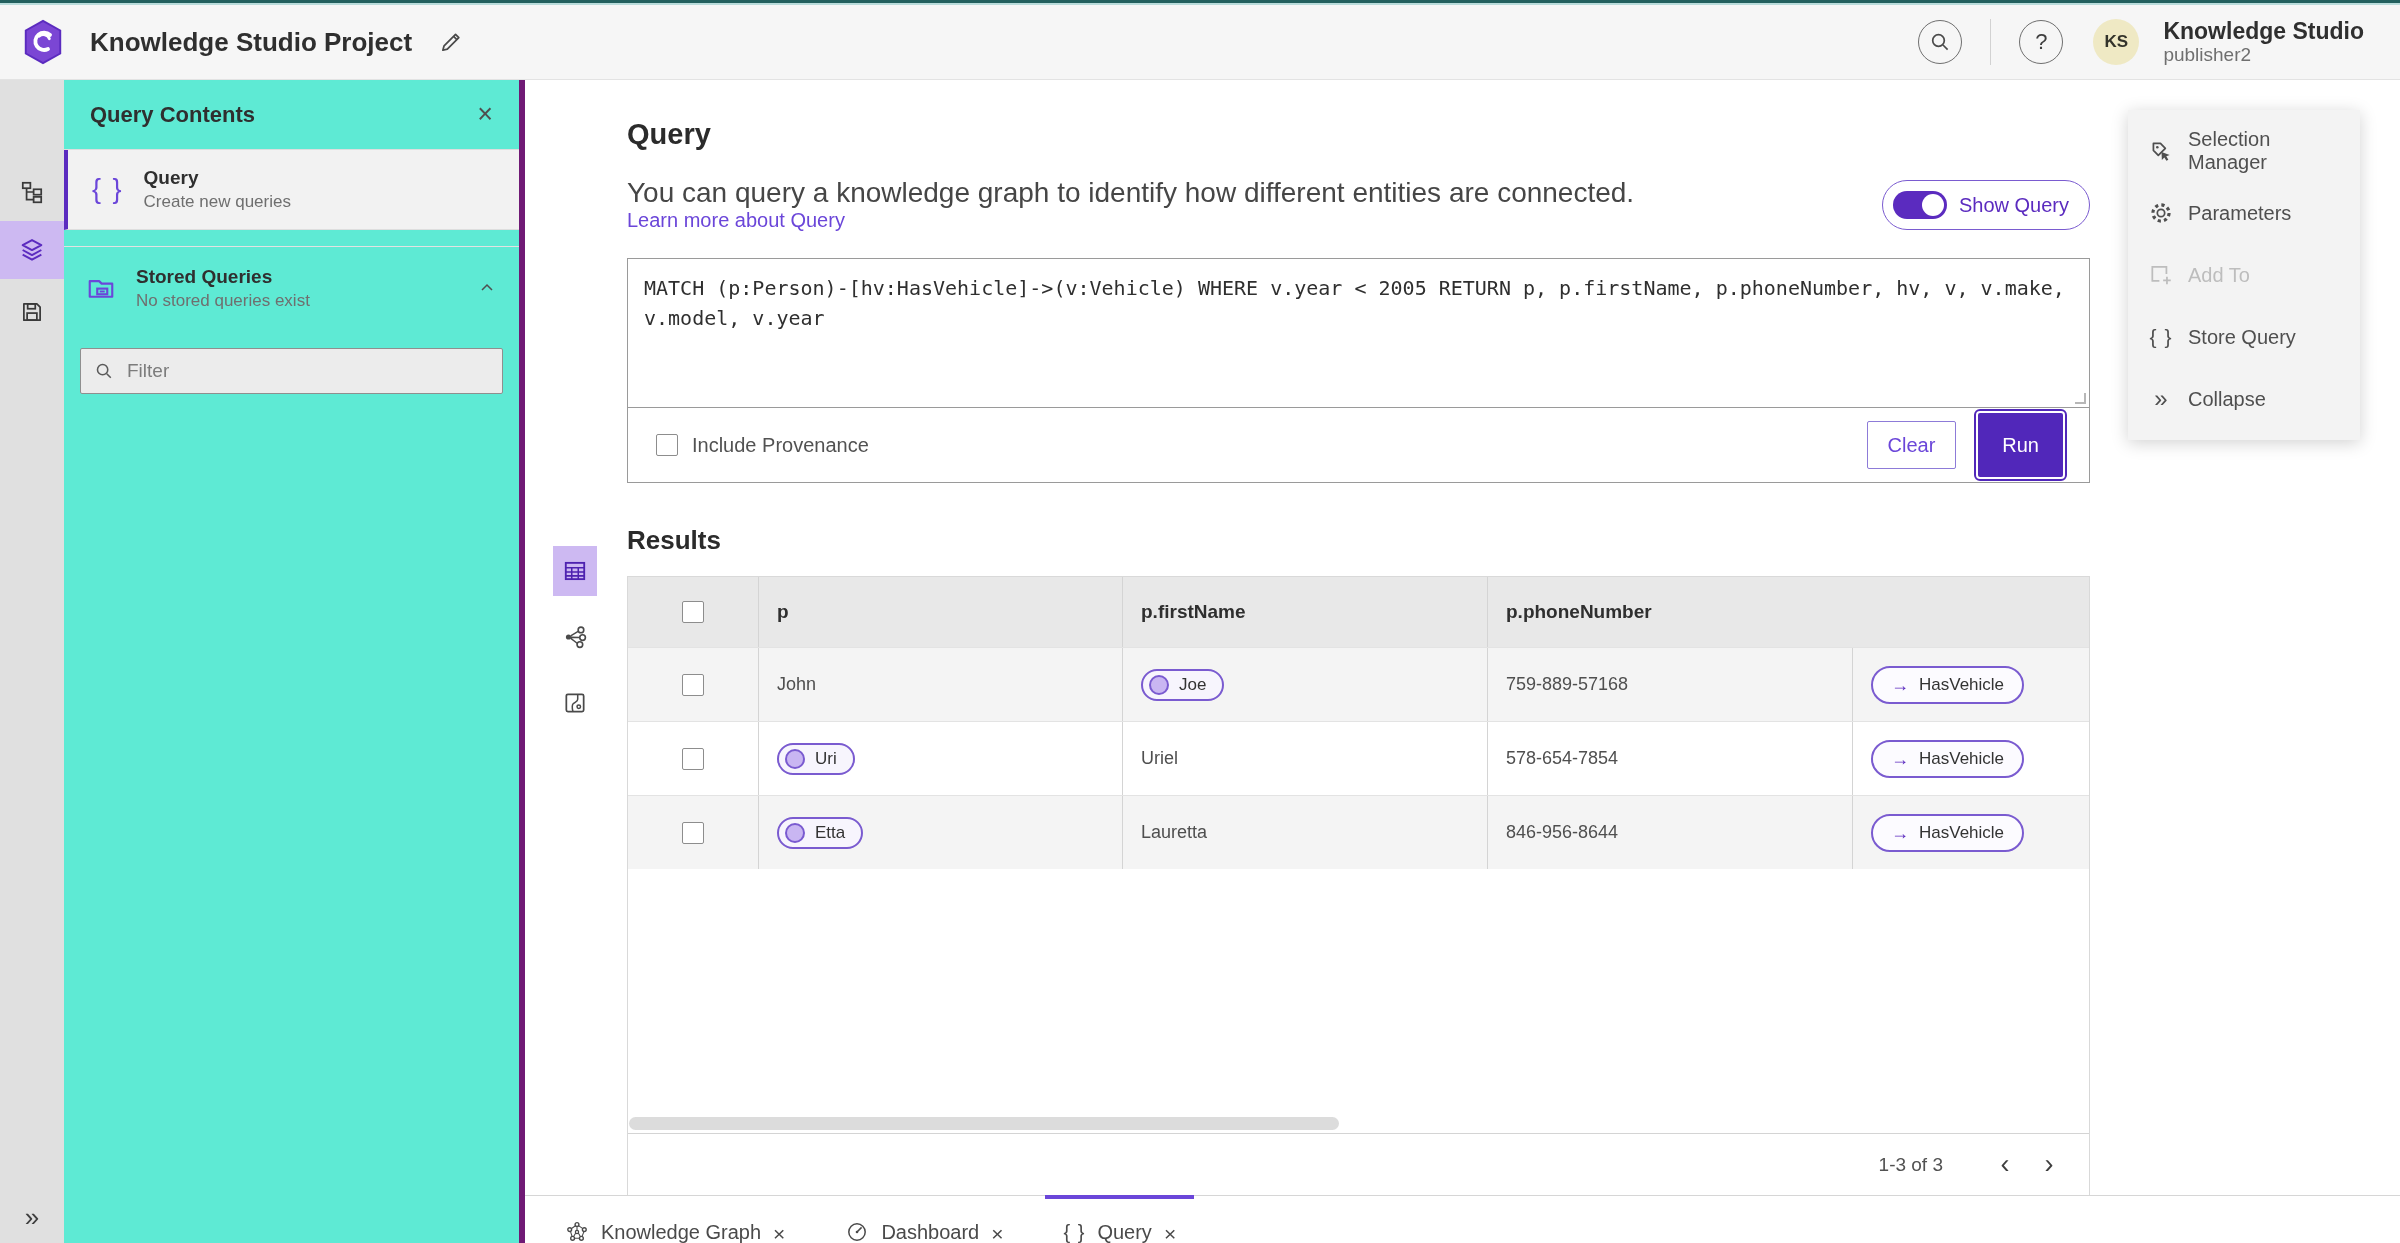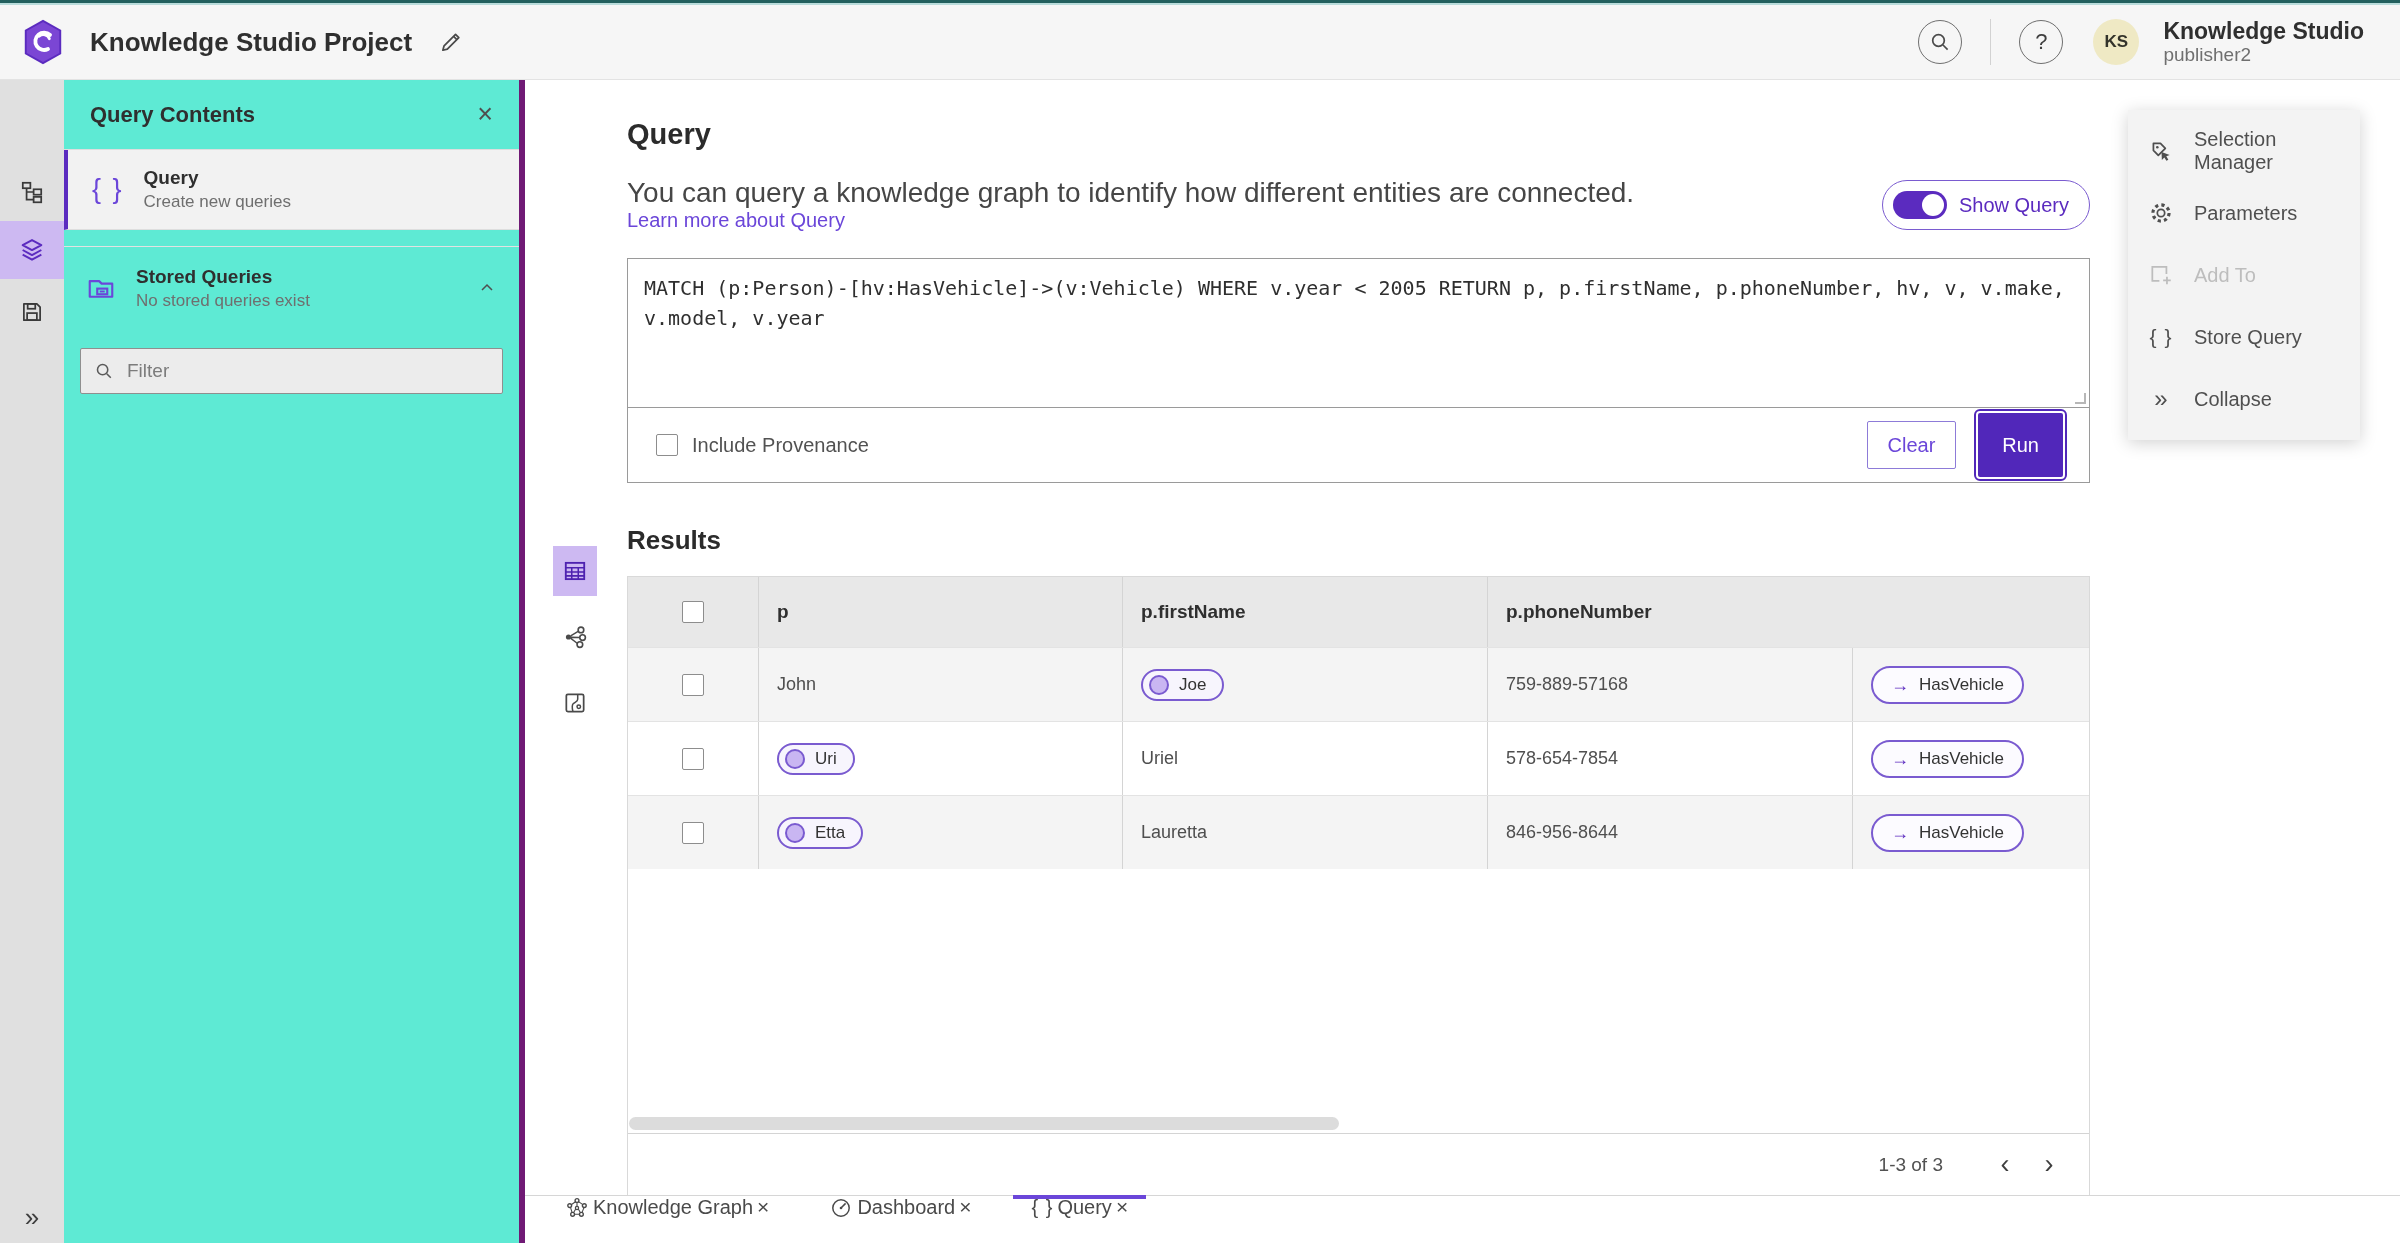--- a/index.html
+++ b/index.html
@@ -116,31 +116,31 @@
   
   .mini-toolbar { position:absolute; left:28px; top:466px; width:44px;
     display:flex; flex-direction:column; align-items:center; }
   .mini-btn { width:44px; height:50px; display:flex; align-items:center; justify-content:center;
     color:#4a4a4a; margin-bottom:16px; }
   .mini-btn.active { background:#cdb9f2; color:#4e22b0; }
 
   
   .tools-panel { position:absolute; top:30px; right:40px; width:232px; background:#f3f3f3;
     box-shadow:0 3px 16px rgba(0,0,0,.18); padding:10px 0; }
-  .tool-item { height:62px; display:flex; align-items:center; gap:20px; padding:0 20px;
+  .tool-item { height:62px; display:flex; align-items:center; gap:14px; padding:0 20px;
     font-size:20px; color:#4f4f4f; }
   .tool-item.disabled { color:#bdbdbd; }
   .tool-icon { width:26px; display:flex; justify-content:center; flex:0 0 auto; }
   .tool-braces { font-size:21px; color:inherit; letter-spacing:1px; }
   .tool-collapse { font-size:24px; color:inherit; line-height:1; }
 
   
   .tabbar { position:absolute; left:0; right:0; bottom:0; height:48px; background:#fff;
     border-top:1px solid #d6d6d6; display:flex; align-items:center; padding-left:22px; }
-  .tab { position:relative; height:48px; display:flex; align-items:flex-start; gap:4px;
+  .tab { position:relative; height:48px; display:flex; align-items:flex-end; gap:12px;
     padding:0 18px; margin-right:24px; font-size:20px; color:#4a4a4a; }
   .tab.active::before { content:""; position:absolute; top:-1px; left:0; right:0; height:4px; background:#6b46d9; }
   .tab-close { font-size:21px; color:#4a4a4a; line-height:1; }
   .tab-braces { font-size:20px; color:#4a4a4a; letter-spacing:1px; }
 
   svg { display:block; }
 </style>
 </head>
 <body>
 

